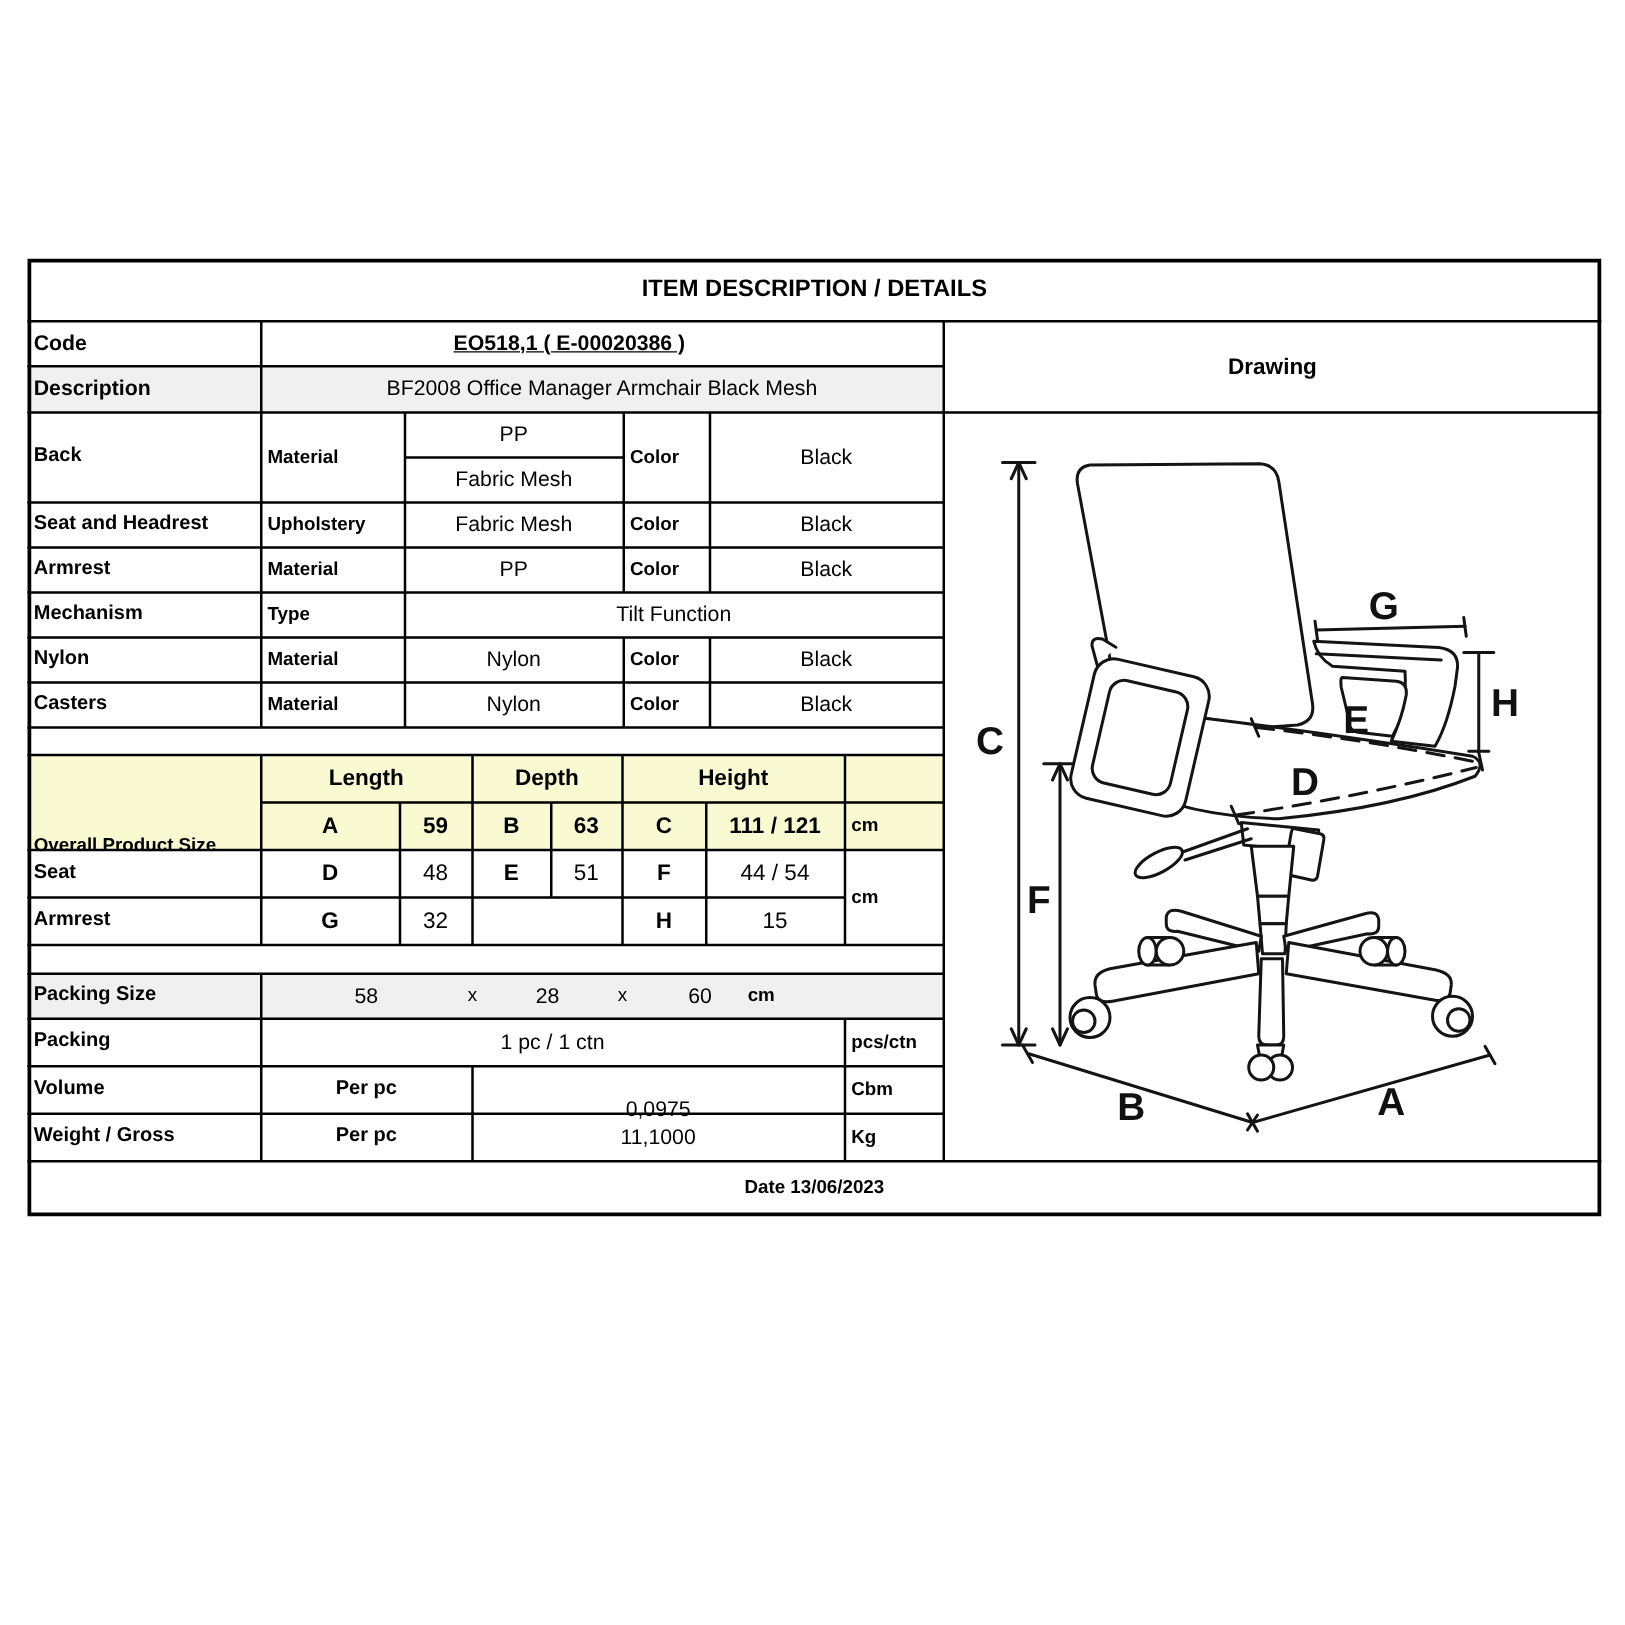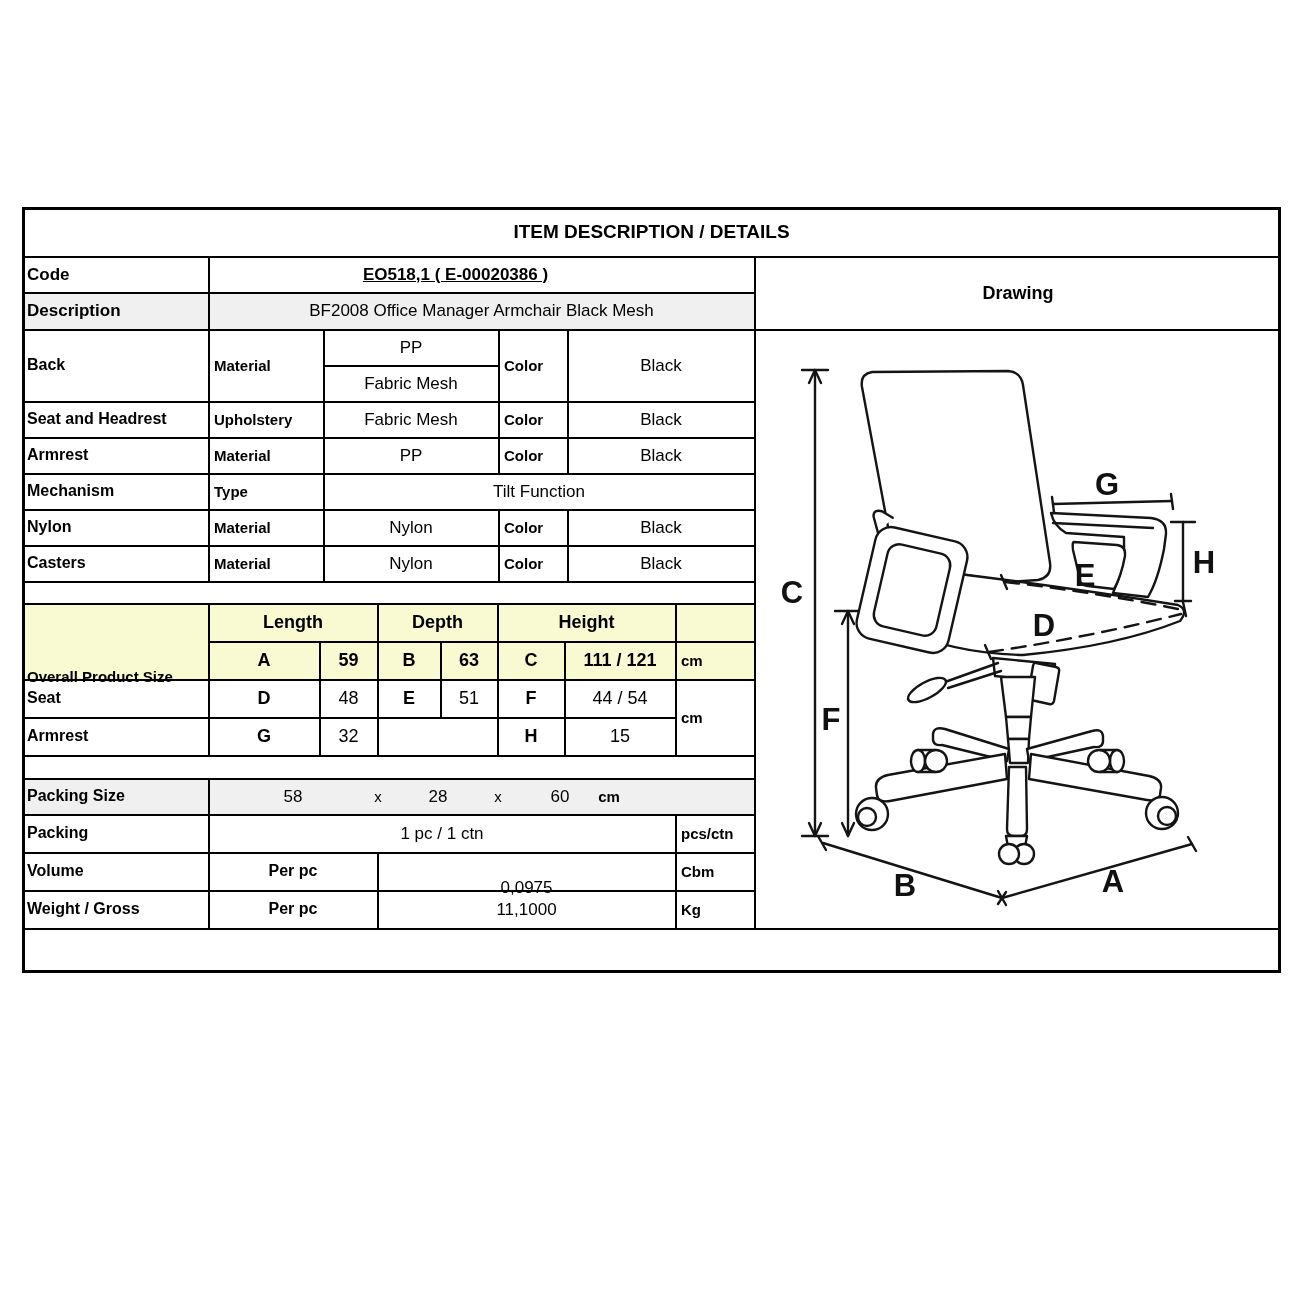--- a/index.html
+++ b/index.html
@@ -158,20 +158,21 @@
     <div class="c l b s16" style="left:0;top:646px;width:186px;height:37px;">Volume</div>
     <div class="c b s16" style="left:187px;top:646px;width:168px;height:37px;">Per pc</div>
     <div class="c" style="left:356px;top:646px;width:297px;height:37px;margin-top:16px;">0,0975</div>
     <div class="c l b s15" style="left:654px;top:646px;width:78px;height:37px;">Cbm</div>
 
     <div class="c l b s16" style="left:0;top:684px;width:186px;height:37px;">Weight / Gross</div>
     <div class="c b s16" style="left:187px;top:684px;width:168px;height:37px;">Per pc</div>
     <div class="c" style="left:356px;top:684px;width:297px;height:37px;">11,1000</div>
     <div class="c l b s15" style="left:654px;top:684px;width:78px;height:37px;">Kg</div>
 
+    <div class="c b s15" style="left:0;top:722px;width:1259px;height:42px;">Date 13/06/2023</div>
 
     <div style="position:absolute;left:733px;top:123px;width:526px;height:599px;">
       <svg width="526" height="599" viewBox="0 0 526 599">
         <g stroke="#141414" stroke-width="2.4" fill="none" stroke-linecap="round" stroke-linejoin="round">
 
           <g>
             <line x1="60" y1="40" x2="60" y2="506"></line>
             <polyline points="54,53 60,40 66,53"></polyline>
             <polyline points="54,493 60,506 66,493"></polyline>
             <line x1="47" y1="40" x2="73" y2="40"></line>

